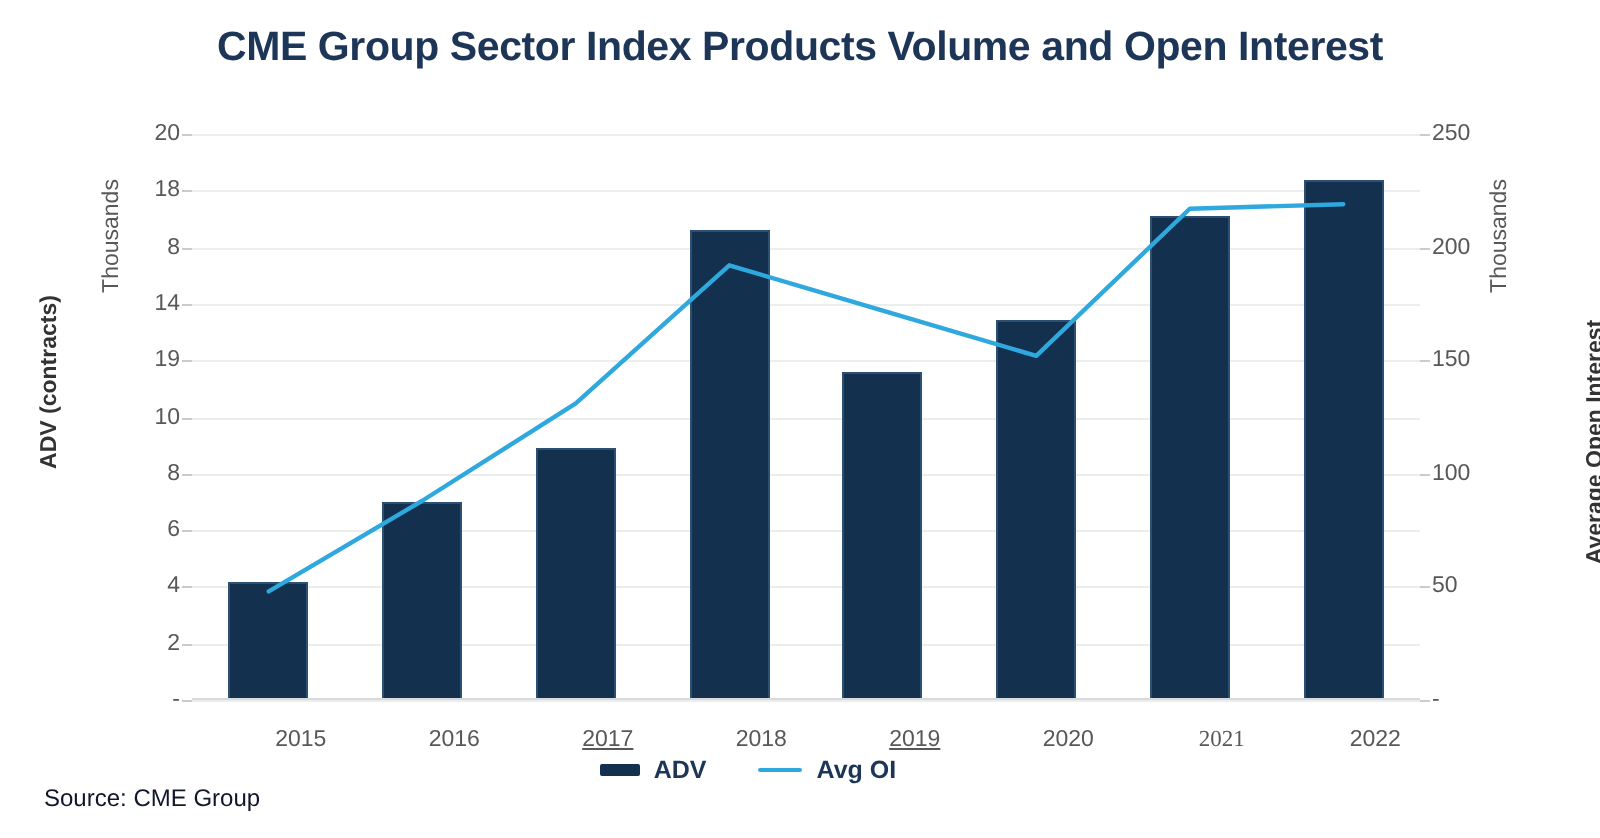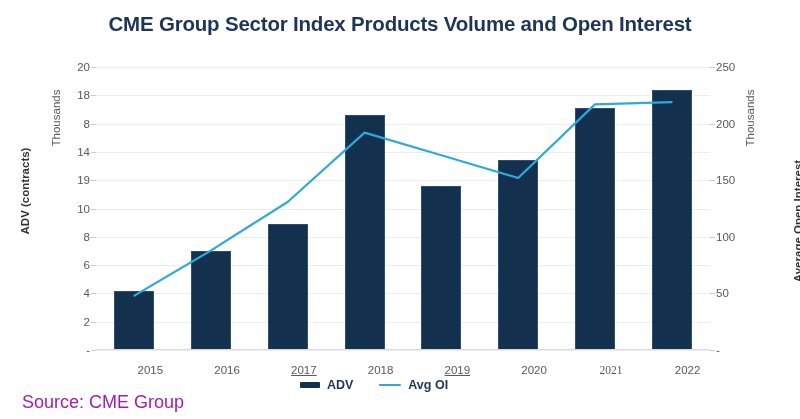--- a/index.html
+++ b/index.html
@@ -116,21 +116,21 @@
   .legend-swatch-line{
     width:22px;height:2.5px;background:#2fa8de;border-radius:1px;
   }
   .legend-label{
     font-size:12.5px;font-weight:bold;color:#1d3557;
   }
 
   
   .source{
     position:absolute;left:22px;top:392px;
-    font-size:18px;color:#a21caf;
+    font-size:12px;color:#0f172a;
   }
 </style>
 </head>
 <body>
 
 <div id="chart-root">
 
   <div class="chart-title">CME Group Sector Index Products Volume and Open Interest</div>
 
   <div class="rot cap-thousands-left">Thousands</div>

